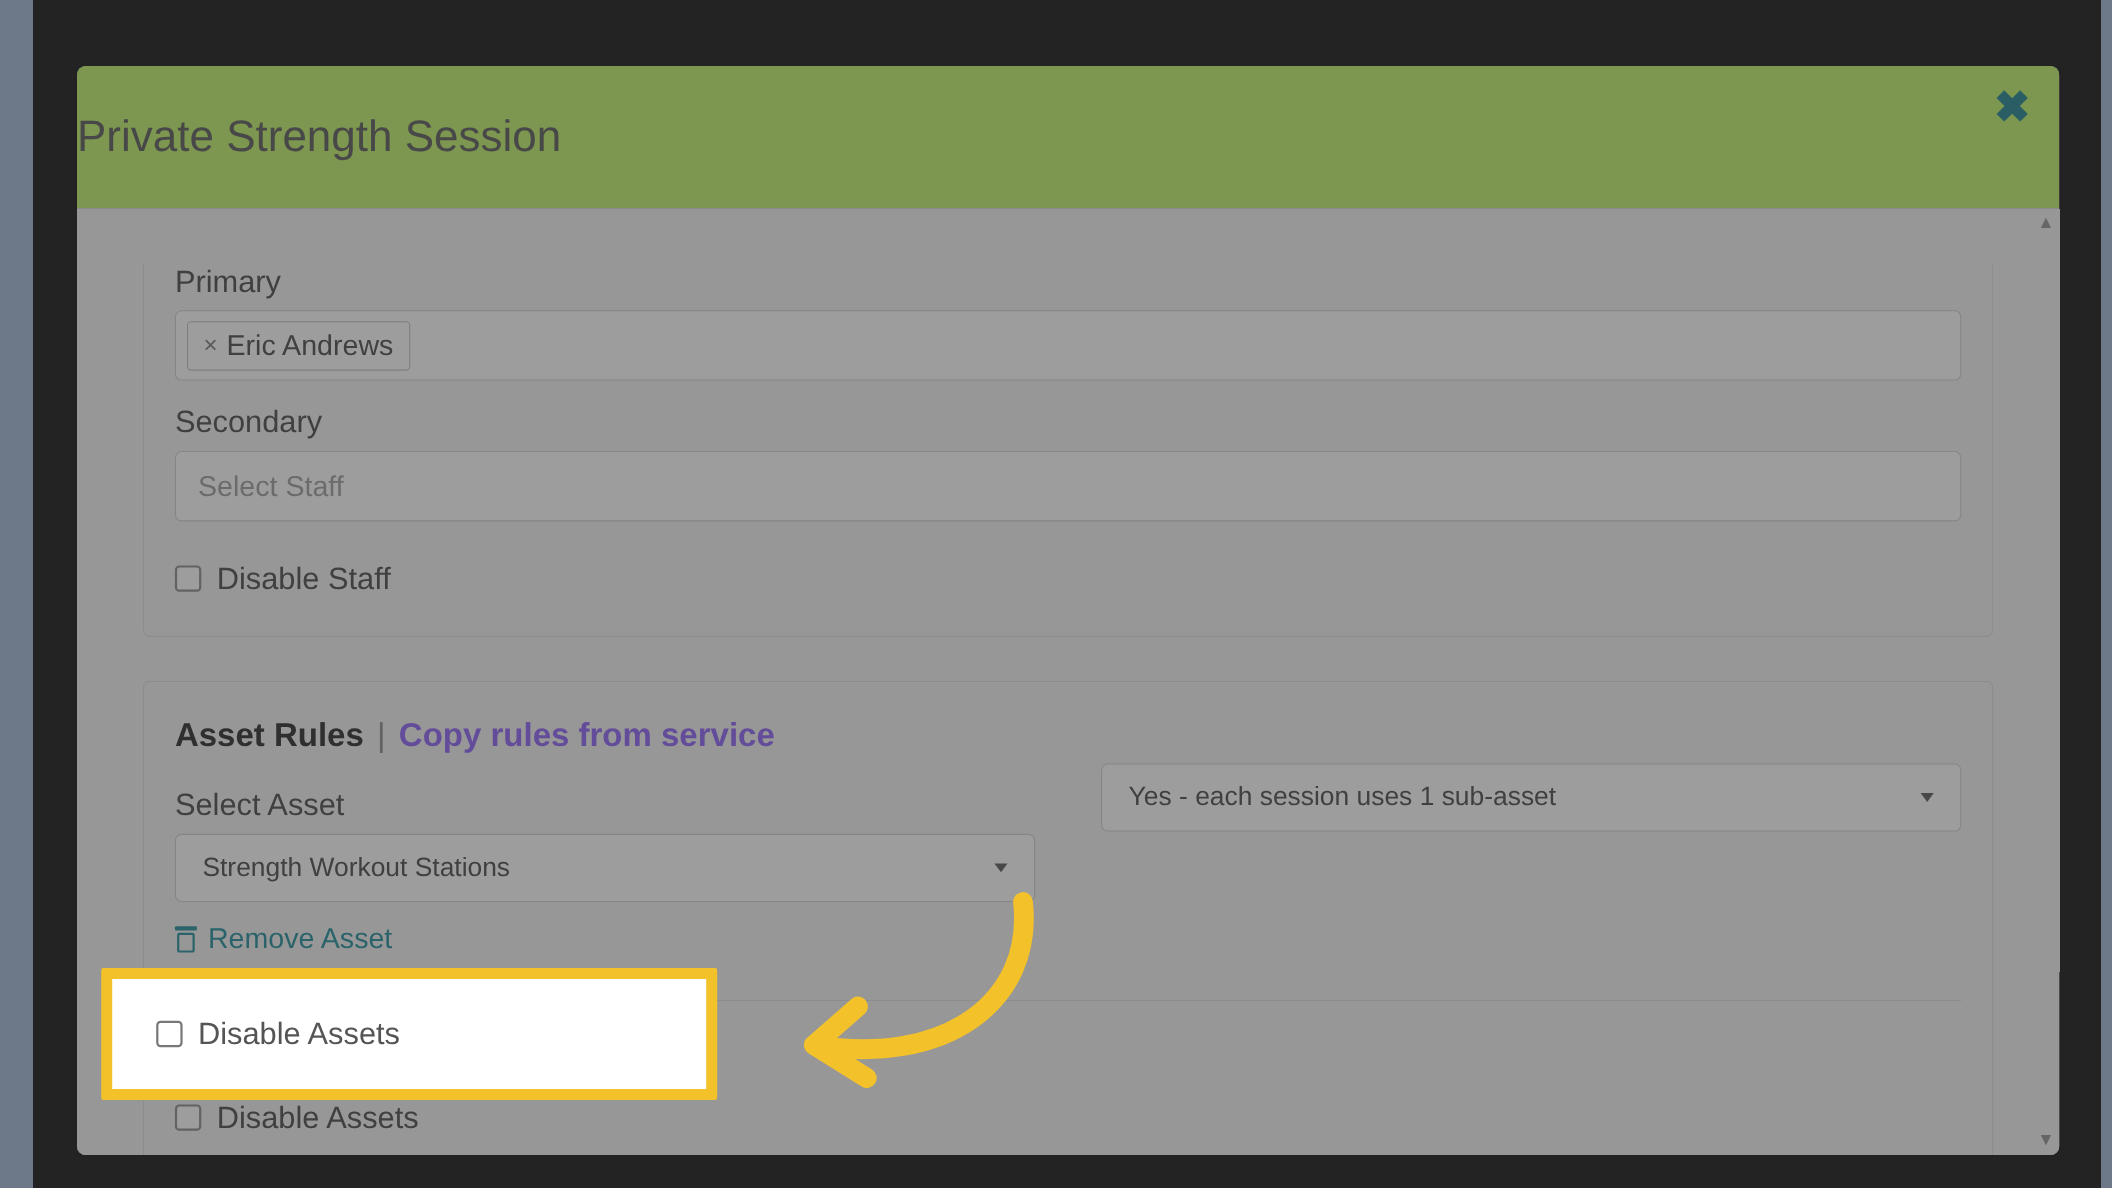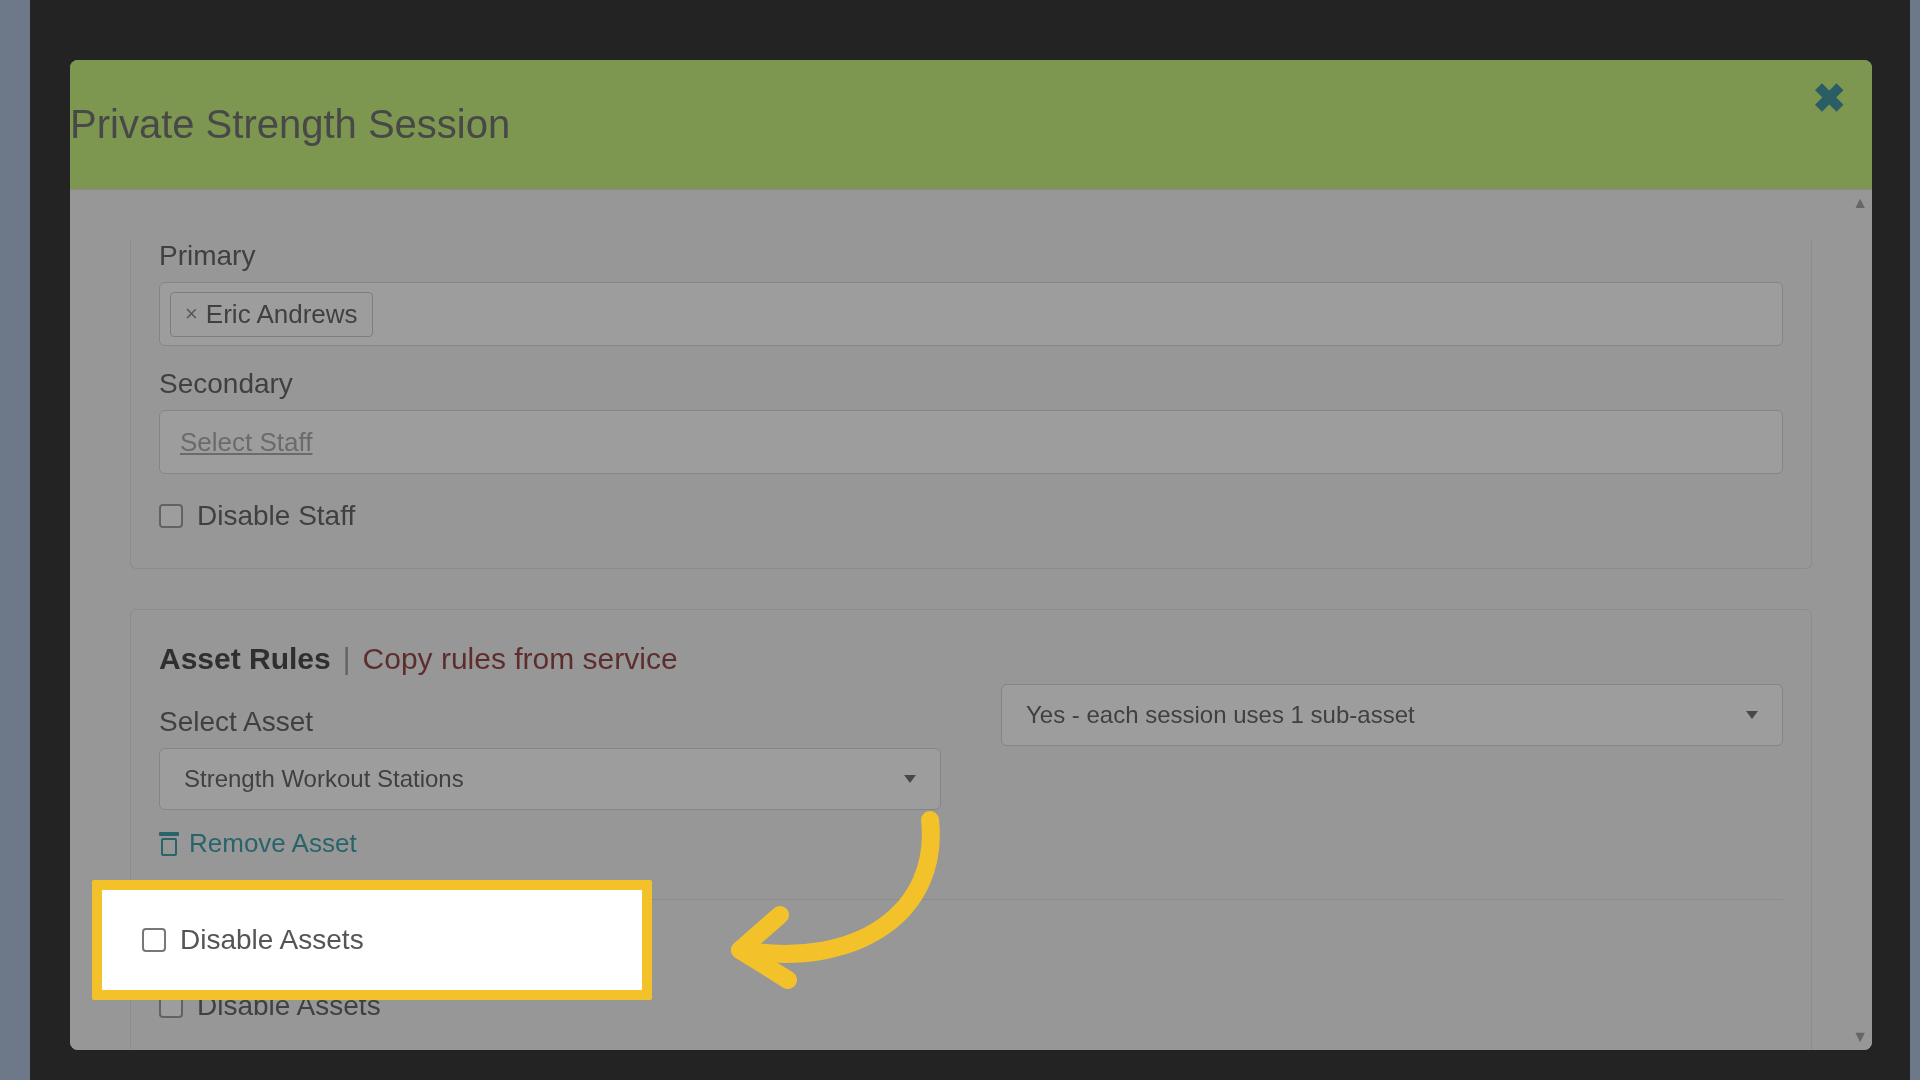--- a/index.html
+++ b/index.html
@@ -42,33 +42,33 @@
   .field-label { font-size: 28px; color: #444; margin: 22px 0 10px 0; }
   .tag-input {
     width: 100%; min-height: 64px; background: #fff; border: 1px solid #cfcfcf; border-radius: 6px;
     padding: 8px 10px; display: flex; align-items: center; gap: 8px;
   }
   .tag {
     border: 1px solid #bfbfbf; border-radius: 4px; padding: 6px 14px; font-size: 26px; color: #444;
     display: inline-flex; align-items: center; gap: 8px; background: #fff;
   }
   .tag .x { color: #777; font-size: 22px; cursor: pointer; }
-  .placeholder { color: #9a9a9a; font-size: 26px; padding-left: 10px; text-decoration: underline; }
-
-  .check-row { display: flex; align-items: center; gap: 14px; margin-top: 26px; }
+  .placeholder { color: #9a9a9a; font-size: 26px; padding-left: 10px; }
+
+  .check-row { display: flex; align-items: center; gap: 14px; margin-top: 36px; }
   .checkbox {
     width: 24px; height: 24px; border: 2px solid #888; border-radius: 4px; background: #fff;
     display: inline-block;
   }
   .check-label { font-size: 28px; color: #444; }
 
   .legend-row { display: flex; align-items: baseline; gap: 12px; font-size: 30px; margin: 28px 0 8px 0; }
   .legend-strong { font-weight: 700; color: #222; }
   .legend-sep { color: #888; }
-  .legend-link { color: #7f1d1d; font-weight: 400; cursor: pointer; }
+  .legend-link { color: #8b5cf6; font-weight: 700; cursor: pointer; }
 
   .asset-grid { display: flex; gap: 60px; justify-content: space-between; }
   .asset-col { flex: 1 1 0; }
   .select {
     width: 100%; height: 62px; background: #fff; border: 1px solid #cfcfcf; border-radius: 6px;
     display: flex; align-items: center; justify-content: space-between; padding: 0 24px;
     font-size: 24px; color: #444; cursor: pointer;
   }
   .caret { width: 0; height: 0; border-left: 6px solid transparent; border-right: 6px solid transparent; border-top: 8px solid #555; }
 

